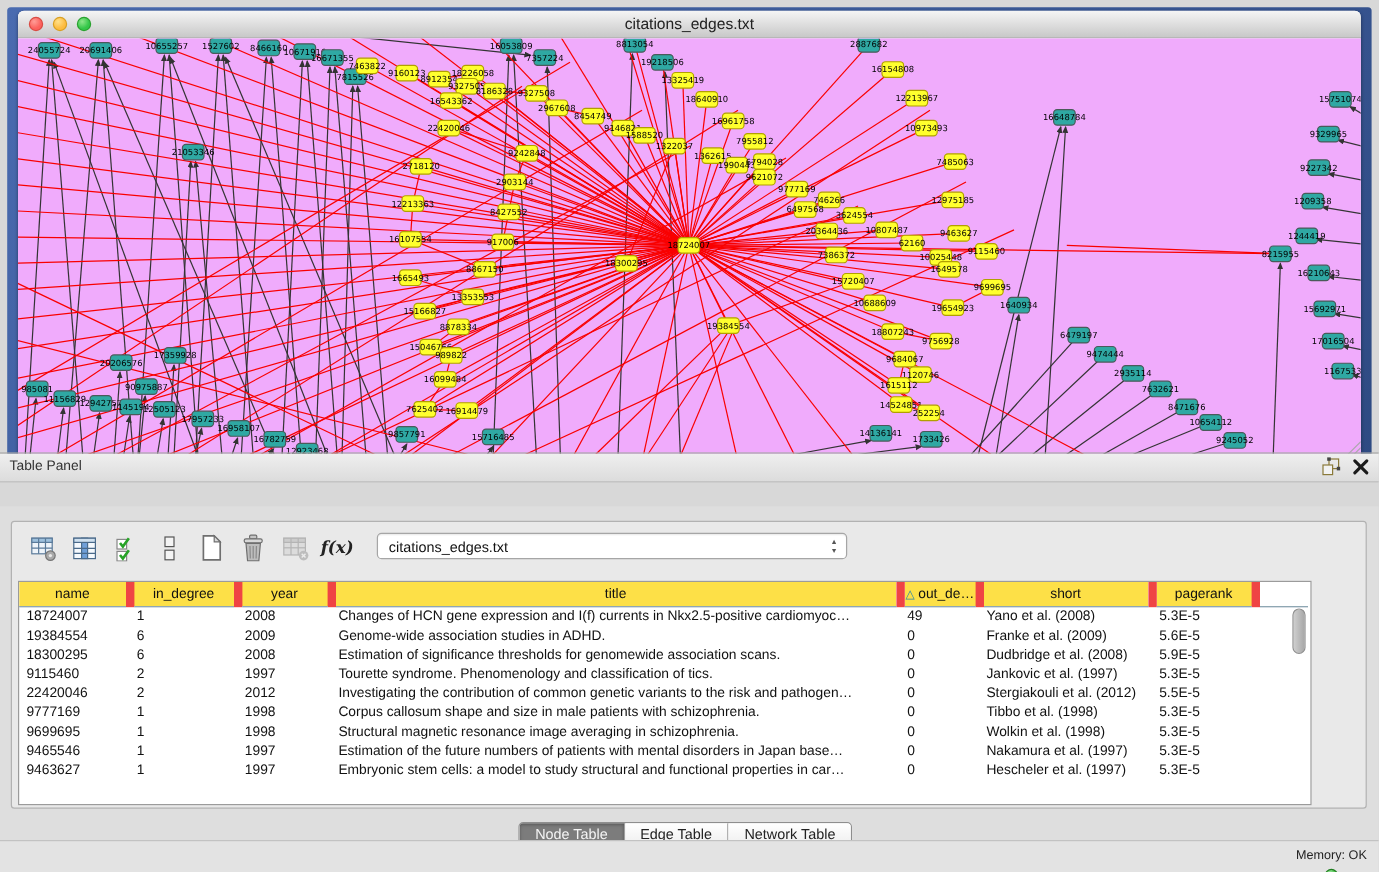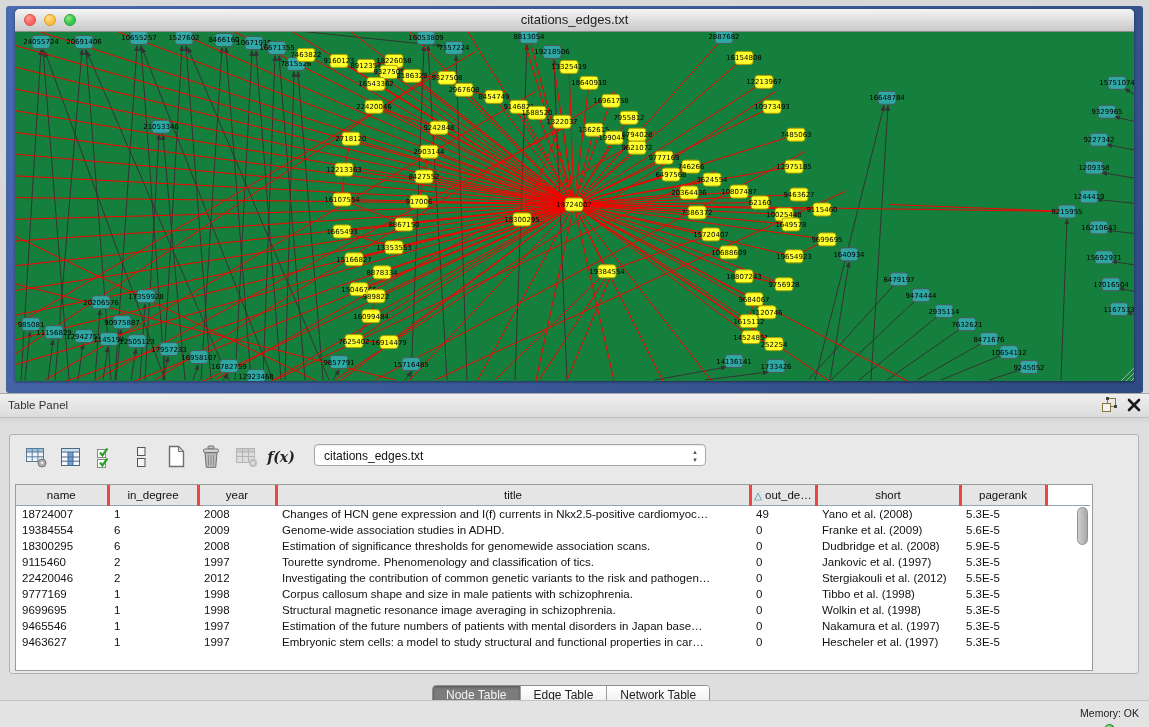--- a/index.html
+++ b/index.html
@@ -12,47 +12,47 @@
   .mac-window{position:absolute;left:9px;top:3px;right:9px;bottom:12px;
     background:#fff;border-radius:5px 5px 0 0;box-shadow:0 1px 3px rgba(0,0,0,.45);}
   .titlebar{height:22px;background:linear-gradient(#f5f5f5,#c8c8c8);
     border-bottom:1px solid #8d8d8d;border-radius:5px 5px 0 0;position:relative;}
   .traffic{position:absolute;left:9px;top:5px;display:flex;gap:8px;}
   .light{width:12px;height:12px;border-radius:50%;box-sizing:border-box;}
   .light.red{background:radial-gradient(circle at 35% 30%,#ff9d97,#fc615d 60%);border:1px solid #d94c44;}
   .light.yel{background:radial-gradient(circle at 35% 30%,#ffe08a,#fdbc40 60%);border:1px solid #d9a022;}
   .light.grn{background:radial-gradient(circle at 35% 30%,#8ee68a,#34c749 60%);border:1px solid #29a22f;}
   .wtitle{text-align:center;line-height:22px;font-size:13px;color:#222;}
-  .canvas{position:absolute;left:0;right:0;top:23px;bottom:0;background:#15803d;overflow:hidden;}
+  .canvas{position:absolute;left:0;right:0;top:23px;bottom:0;background:#f0abfc;overflow:hidden;}
   .canvas svg{width:100%;height:100%;display:block;}
   .nlabel{font-family:"DejaVu Sans",sans-serif;font-size:7px;fill:#000;}
 
   
-  .panel-header{position:absolute;left:0;top:393px;width:1149px;height:25px;box-sizing:border-box;
+  .panel-header{position:absolute;left:0;top:377px;width:1149px;height:25px;box-sizing:border-box;
     background:linear-gradient(#efefef,#dcdcdc);border-top:1px solid #a8a8a8;border-bottom:1px solid #bfbfbf;}
   .panel-header .ptitle{position:absolute;left:8px;top:5px;font-size:11.5px;color:#333;}
   .ph-icons{position:absolute;right:8px;top:3px;display:flex;gap:10px;align-items:center;}
 
   
   .panel-body{position:absolute;left:0;top:422px;width:1149px;height:278px;background:#dedede;}
   .container{position:absolute;left:9px;top:12px;width:1130px;height:240px;
     background:#e9e9e9;border:1px solid #b2b2b2;border-radius:3px;box-sizing:border-box;}
   .toolbar{position:absolute;left:14px;top:9px;height:30px;display:flex;align-items:flex-start;gap:11px;}
   .tb-btn{display:flex;align-items:center;justify-content:center;width:24px;height:26px;cursor:default;}
   .fx{font-family:"DejaVu Serif",serif;font-style:italic;font-size:14px;color:#222;font-weight:bold;}
   .combo{position:relative;margin-left:10px;width:392px;height:22px;background:#fff;
     border:1px solid #a6a6a6;border-radius:4px;box-shadow:inset 0 1px 1px rgba(0,0,0,.08);
     font-size:12px;color:#111;line-height:22px;padding:0 26px 0 9px;box-sizing:border-box;}
   .combo .spin{position:absolute;right:7px;top:3px;font-size:6px;line-height:8px;color:#555;text-align:center;}
 
   
   .tbl-outer{position:absolute;left:5px;top:49px;width:1076px;height:185px;background:#fff;
     border:1px solid #9b9b9b;overflow:hidden;}
   table.grid{border-collapse:collapse;table-layout:fixed;width:1074px;font-size:11.5px;color:#111;}
-  table.grid th{background:#e5e5e5;border-right:3px solid #ef4444;border-bottom:1px solid #8fa7b3;
+  table.grid th{background:#fde047;border-right:7px solid #ef4444;border-bottom:1px solid #8fa7b3;
     font-weight:normal;font-size:11.5px;height:18px;text-align:center;overflow:hidden;white-space:nowrap;}
   table.grid th.filler{background:#fff;border-right:none;}
   table.grid td{height:16px;padding:0 0 0 6px;overflow:hidden;white-space:nowrap;text-overflow:clip;}
   .sort-tri{color:#2e86ab;font-size:10px;margin-right:3px;}
   .vscroll{position:absolute;right:3px;top:21px;width:12px;height:160px;}
   .vthumb{position:absolute;left:0;top:1px;width:11px;height:38px;border-radius:6px;
     background:linear-gradient(90deg,#cfcfcf,#a8a8a8);border:1px solid #909090;box-sizing:border-box;}
 
   
   .tabs{position:absolute;left:422px;top:250px;display:flex;height:19px;

